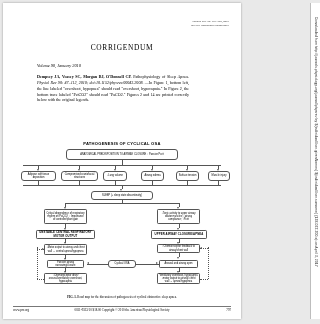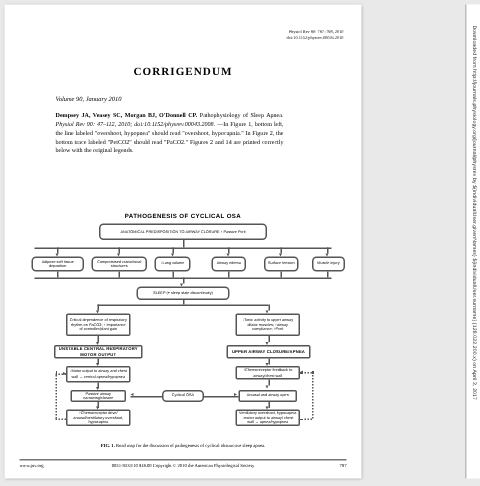--- a/index.html
+++ b/index.html
@@ -39,21 +39,21 @@
   .jref{
     position:absolute;right:12px;top:16px;
     text-align:right;
     font-family:"Liberation Serif",serif;
     font-size:2.9px;line-height:1.5;
     color:#111;
   }
   .doctitle{
     position:absolute;left:0;right:0;top:40px;
     text-align:center;
-    font-size:7.4px;font-weight:bold;
+    font-size:7.4px;font-weight:normal;
     letter-spacing:.7px;
     color:#000;
   }
   .volline{
     position:absolute;left:34px;top:60px;
     font-size:4.3px;font-style:italic;color:#000;
   }
   .body-par{
     position:absolute;left:34px;top:71px;width:152px;
     font-size:4.05px;line-height:1.45;

